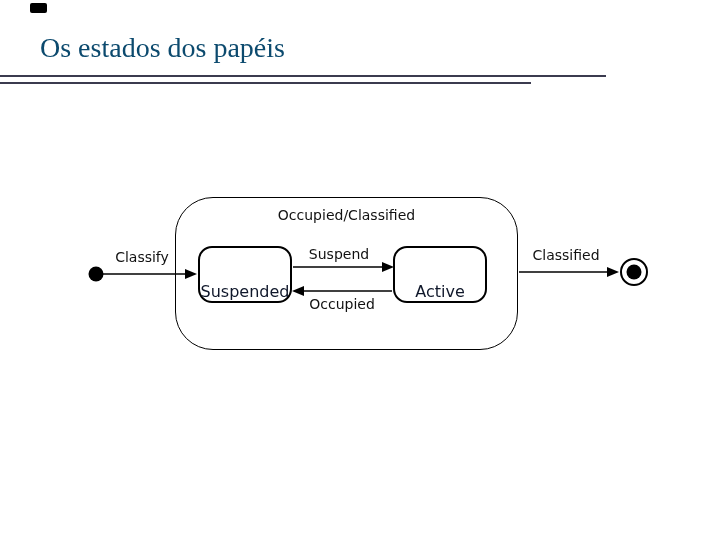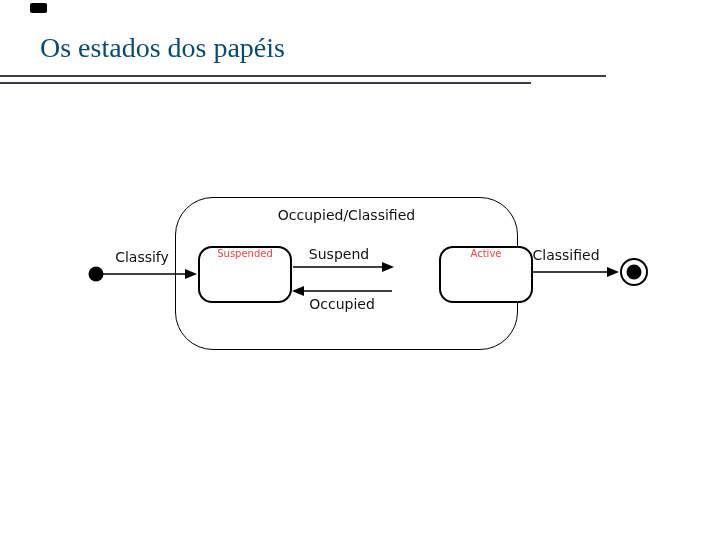--- a/index.html
+++ b/index.html
@@ -74,28 +74,28 @@
   .state-box {
     position: absolute;
     top: 246px;
     width: 94px;
     height: 57px;
     border: 2px solid #000000;
     border-radius: 14px;
     background: #ffffff;
     box-sizing: border-box;
     display: flex;
-    align-items: flex-start;
+    align-items: flex-end;
     justify-content: center;
-    font-size: 10px;
-    color: #ef4444;
+    font-size: 16px;
+    color: #0f172a;
     z-index: 2;
   }
   .state-suspended { left: 198px; }
-  .state-active    { left: 393px; margin-left: 46px; }
+  .state-active    { left: 393px; }
 
   .edge-label {
     position: absolute;
     transform: translateX(-50%);
     font-size: 14px;
     color: #111111;
     white-space: nowrap;
     z-index: 3;
   }
   .label-classify   { left: 142px; top: 249px; }

